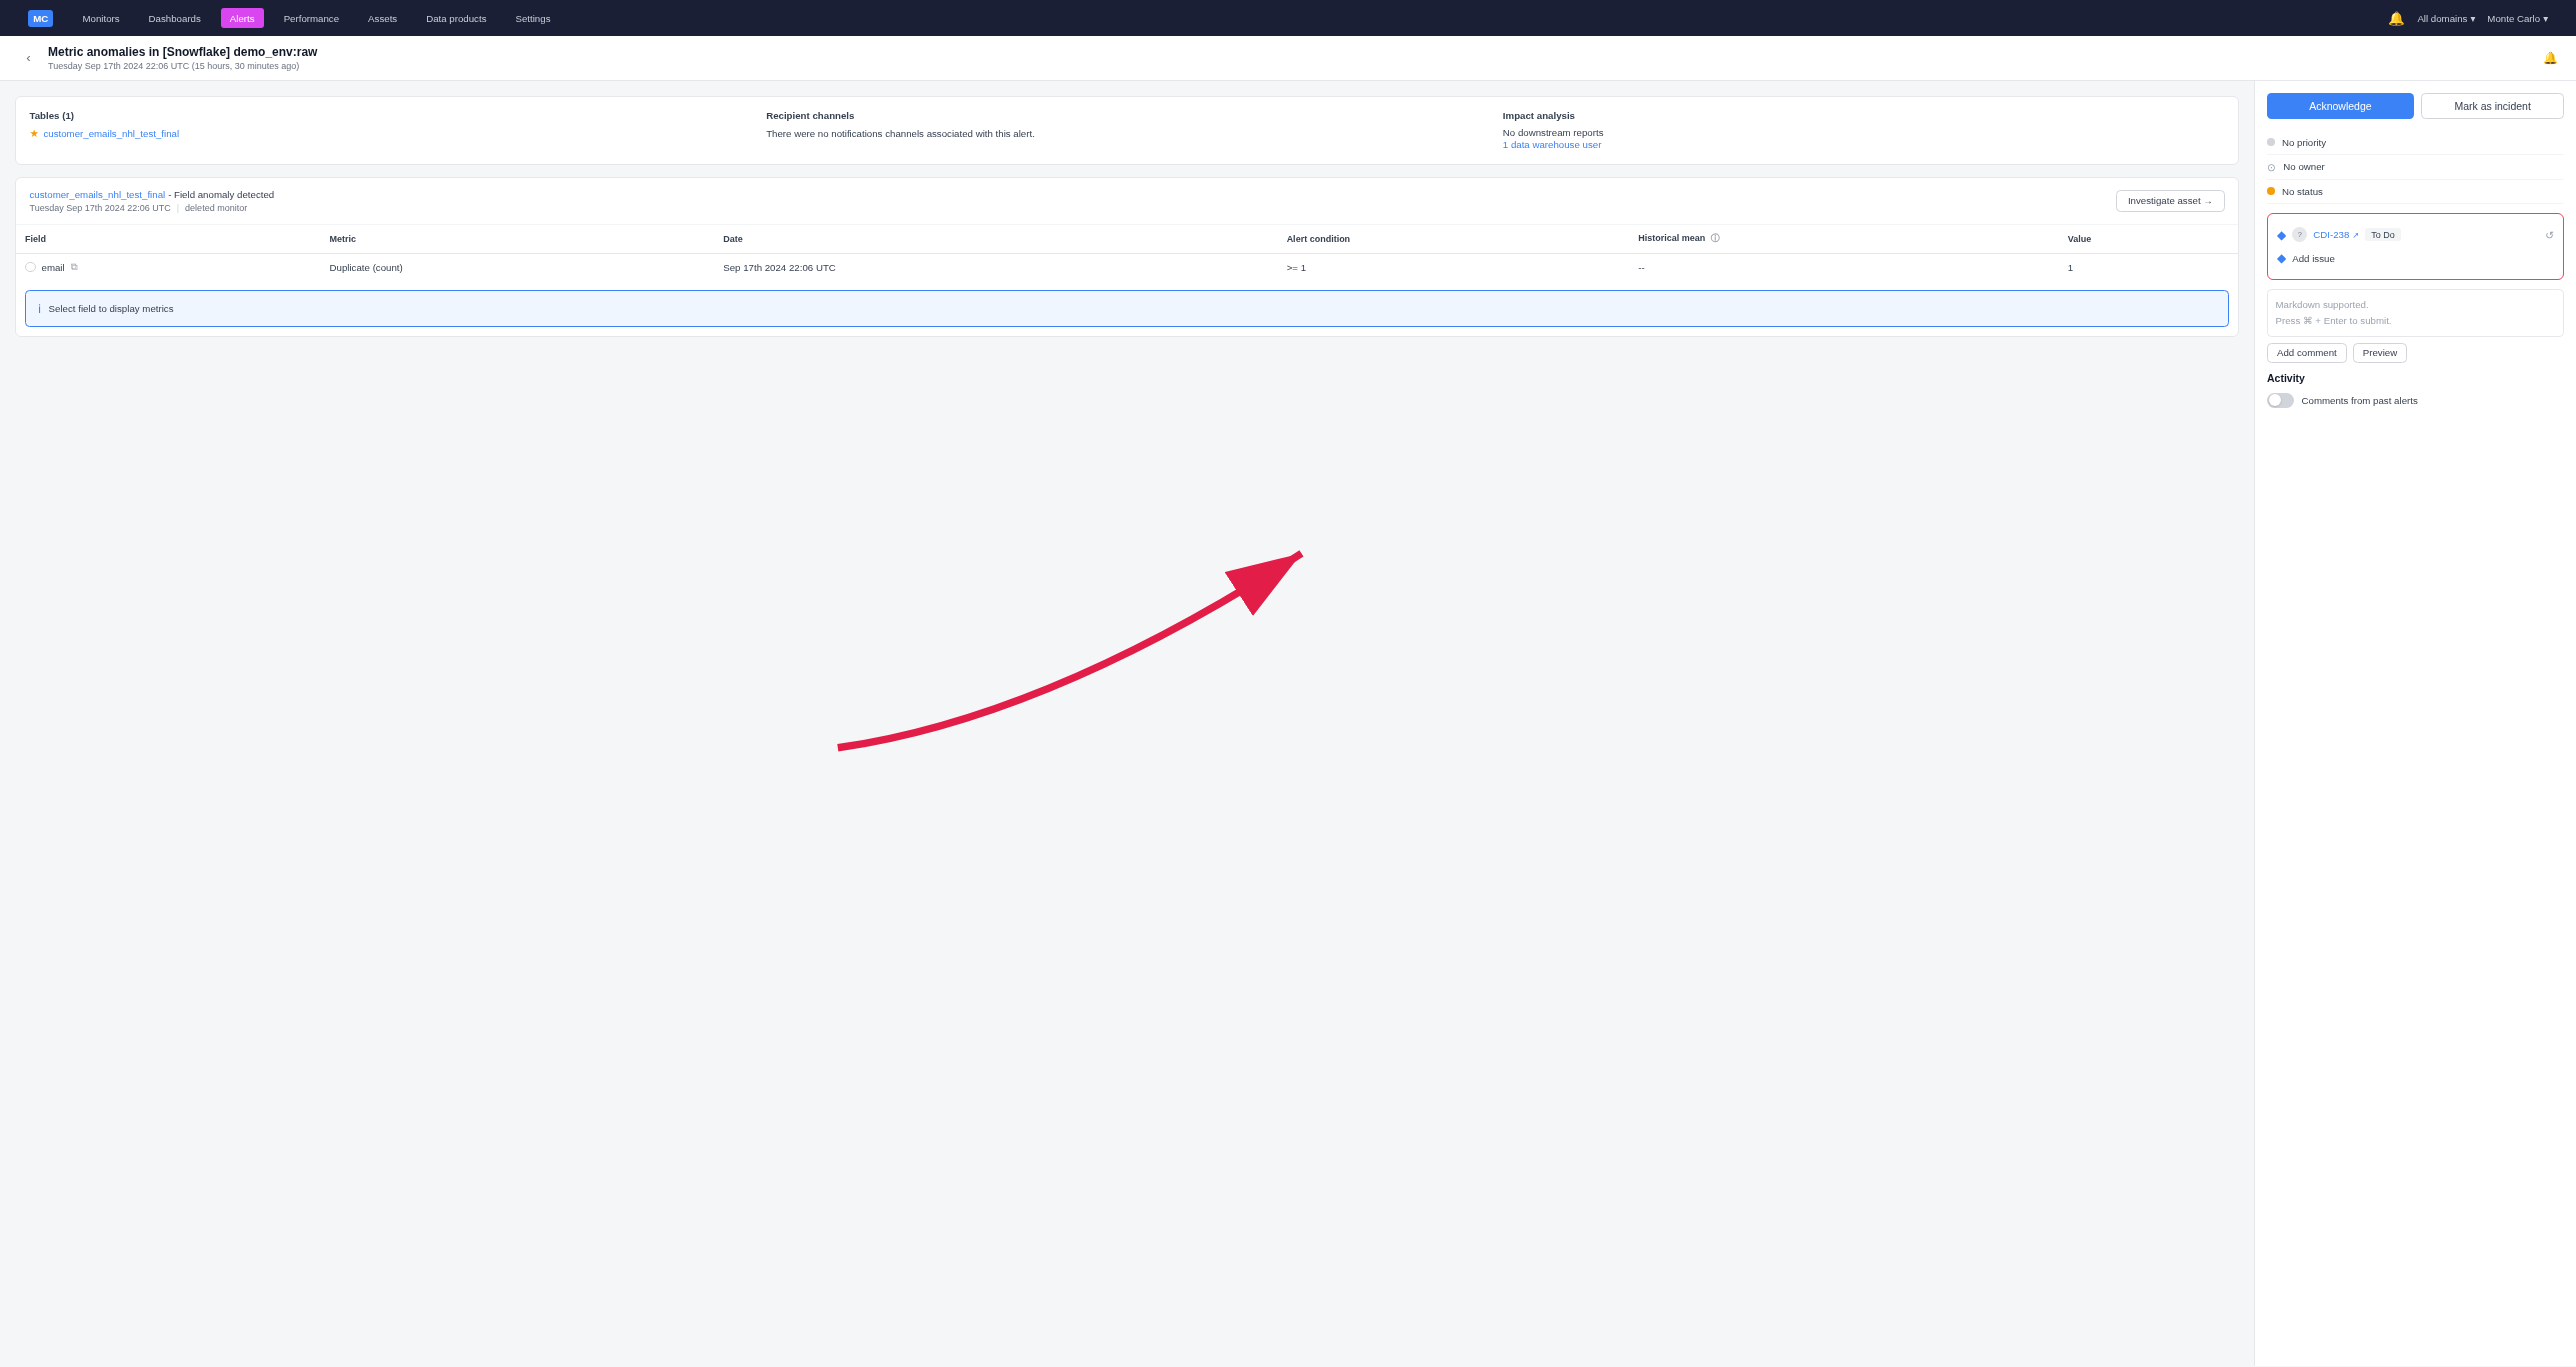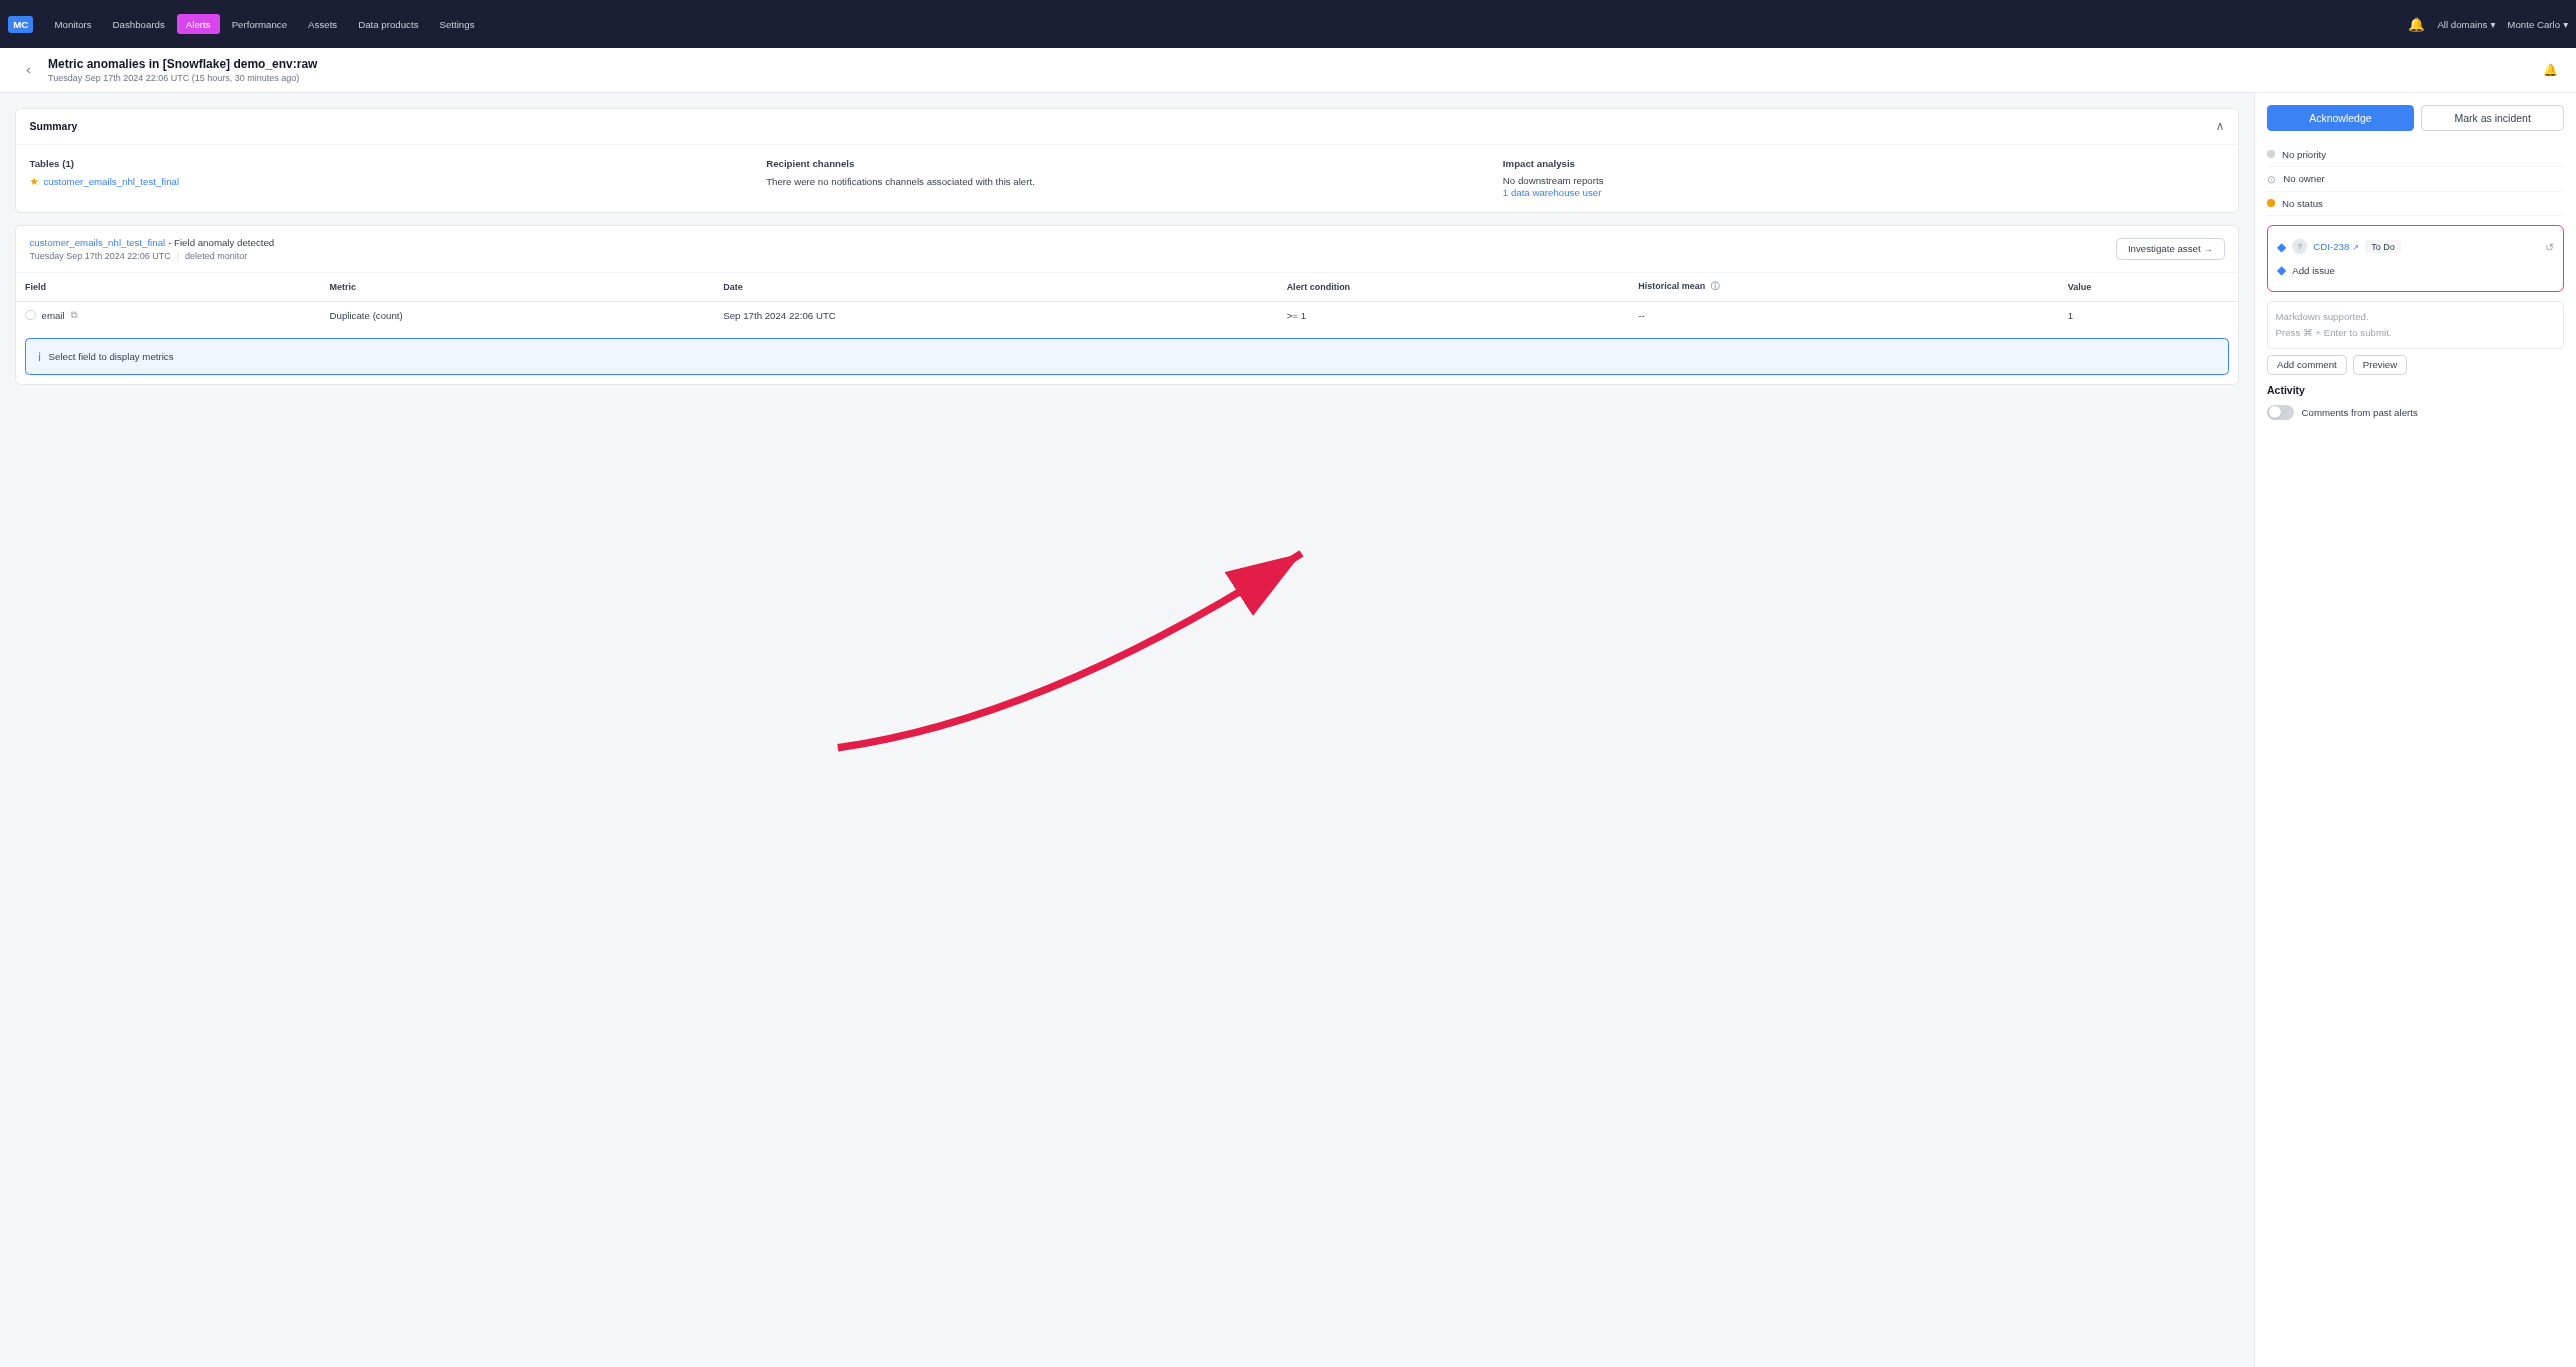--- a/index.html
+++ b/index.html
@@ -1,19 +1,19 @@
 <!DOCTYPE html>
 <html style="font-size:12px"><head>
   <meta charset="utf-8">
   <style>
     * { box-sizing: border-box; margin: 0; padding: 0; }
     body { font-family: -apple-system, BlinkMacSystemFont, 'Segoe UI', sans-serif; font-size: 10.5px; background: #f5f6f8; color: #1a1a2e; }
 
     
-    .nav { background: #1a1f36; display: flex; align-items: center; height: 48px; padding: 0 8px; gap: 3px; }
+    .nav { background: #1a1f36; display: flex; align-items: center; height: 36px; padding: 0 28px; gap: 11px; }
     .nav-logo { background: #3b82f6; color: white; font-weight: 700; font-size: 9.7px; padding: 3px 5.2px; border-radius: 3px; margin-right: 9px; cursor: pointer; }
     .nav-item { color: #c9cdd6; font-size: 9.7px; padding: 4.5px 9px; border-radius: 3px; cursor: pointer; white-space: nowrap; }
     .nav-item.active { color: white; background: #d946ef; }
     .nav-right { margin-left: auto; display: flex; align-items: center; gap: 12px; }
     .nav-bell { color: #c9cdd6; font-size: 13.5px; cursor: pointer; }
     .nav-domain { color: #c9cdd6; font-size: 9.7px; cursor: pointer; display: flex; align-items: flex-start; gap: 3px; }
     .nav-user { color: #c9cdd6; font-size: 9.7px; cursor: pointer; display: flex; align-items: center; gap: 3px; }
 
     
     .page-header { background: white; border-bottom: 0.7px solid #e5e7eb; padding: 9px 18px; display: flex; align-items: center; justify-content: space-between; }
@@ -144,24 +144,20 @@
     </div>
   </div>
   <div class="page-header-right">🔔</div>
 </div>
 
 <div class="main-layout">
 
   <div class="main-content">
 
     <div class="card">
-      <div class="card-header">
-        <span class="card-header-title">Summary</span>
-        <span class="card-collapse">∧</span>
-      </div>
       <div class="card-body">
         <div class="summary-grid">
 
           <div>
             <div class="summary-section-title">Tables (1)</div>
             <div class="summary-table-item">
               <span class="star-icon">★</span>
               <a class="table-link">customer_emails_nhl_test_final</a>
             </div>
           </div>

